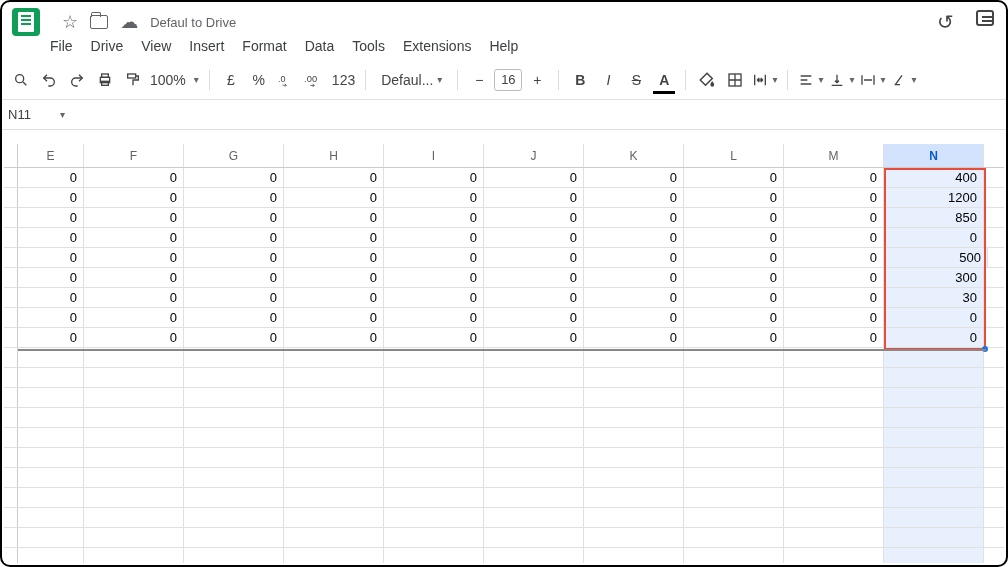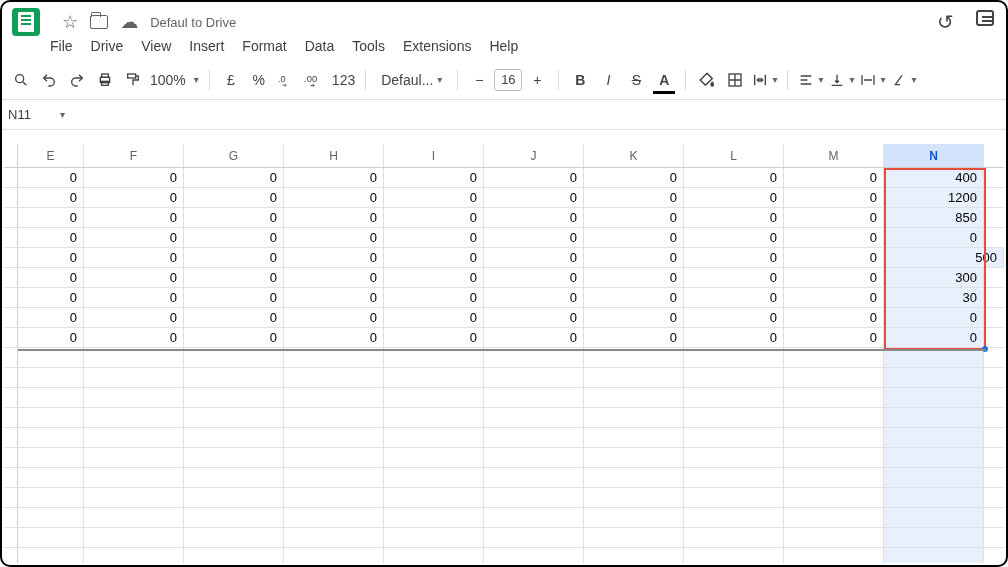--- a/index.html
+++ b/index.html
@@ -284,21 +284,21 @@
         <div class="rownum"></div>
         <div class="cell" style="width: 66px;">0</div>
         <div class="cell" style="width: 100px;">0</div>
         <div class="cell" style="width: 100px;">0</div>
         <div class="cell" style="width: 100px;">0</div>
         <div class="cell" style="width: 100px;">0</div>
         <div class="cell" style="width: 100px;">0</div>
         <div class="cell" style="width: 100px;">0</div>
         <div class="cell" style="width: 100px;">0</div>
         <div class="cell" style="width: 100px;">0</div>
-        <div class="cell selcol" style="width: 120px; padding-left: 25px;">500</div>
+        <div class="cell selcol" style="width: 104px; padding-left: 25px;">500</div>
       </div>
       <div class="row">
         <div class="rownum"></div>
         <div class="cell" style="width: 66px;">0</div>
         <div class="cell" style="width: 100px;">0</div>
         <div class="cell" style="width: 100px;">0</div>
         <div class="cell" style="width: 100px;">0</div>
         <div class="cell" style="width: 100px;">0</div>
         <div class="cell" style="width: 100px;">0</div>
         <div class="cell" style="width: 100px;">0</div>

